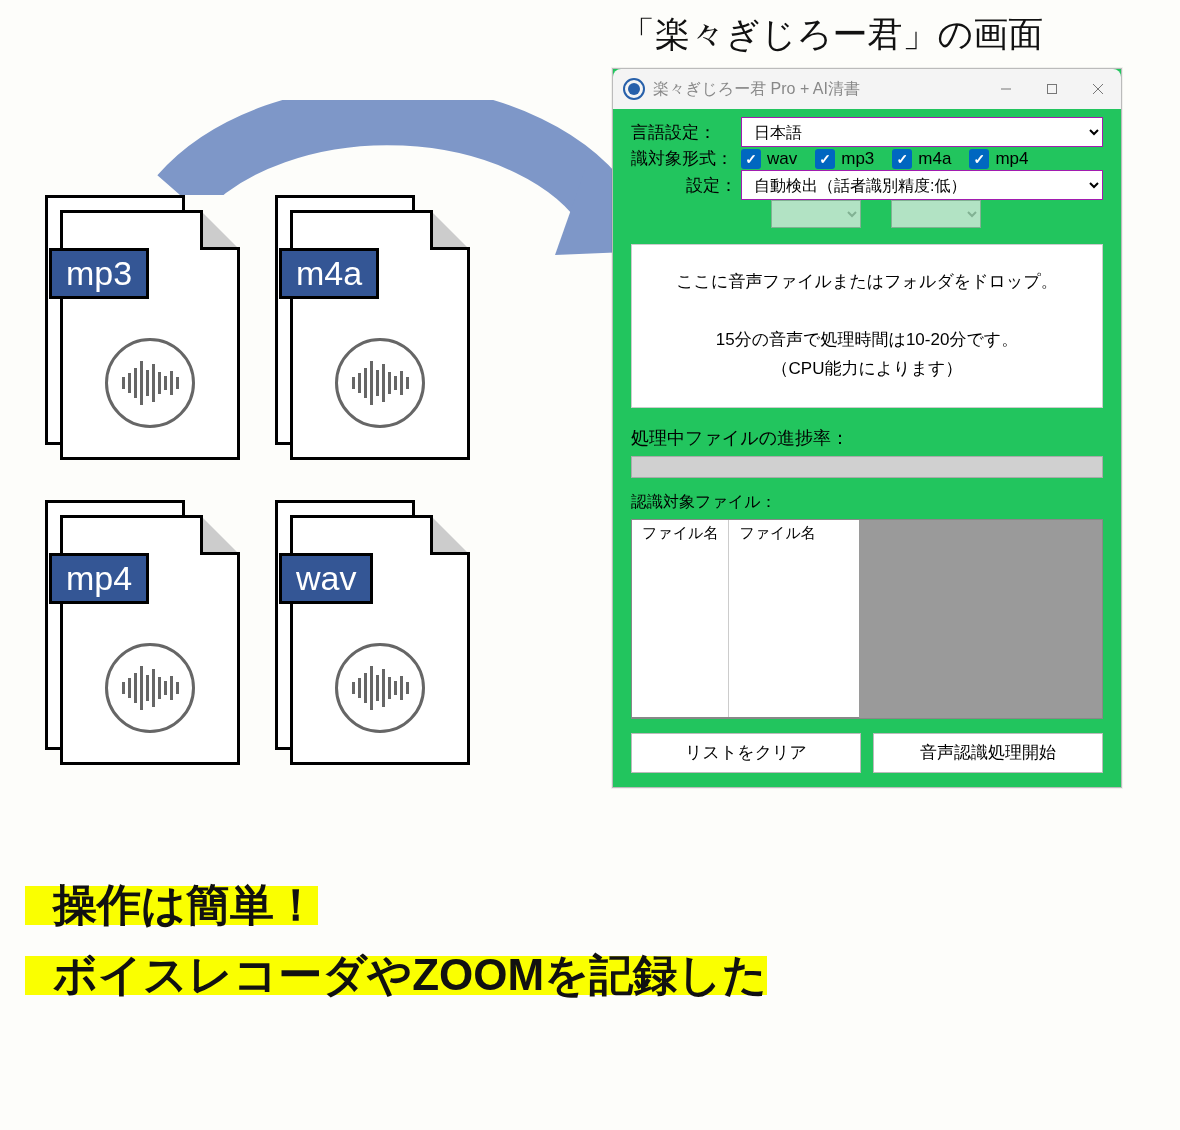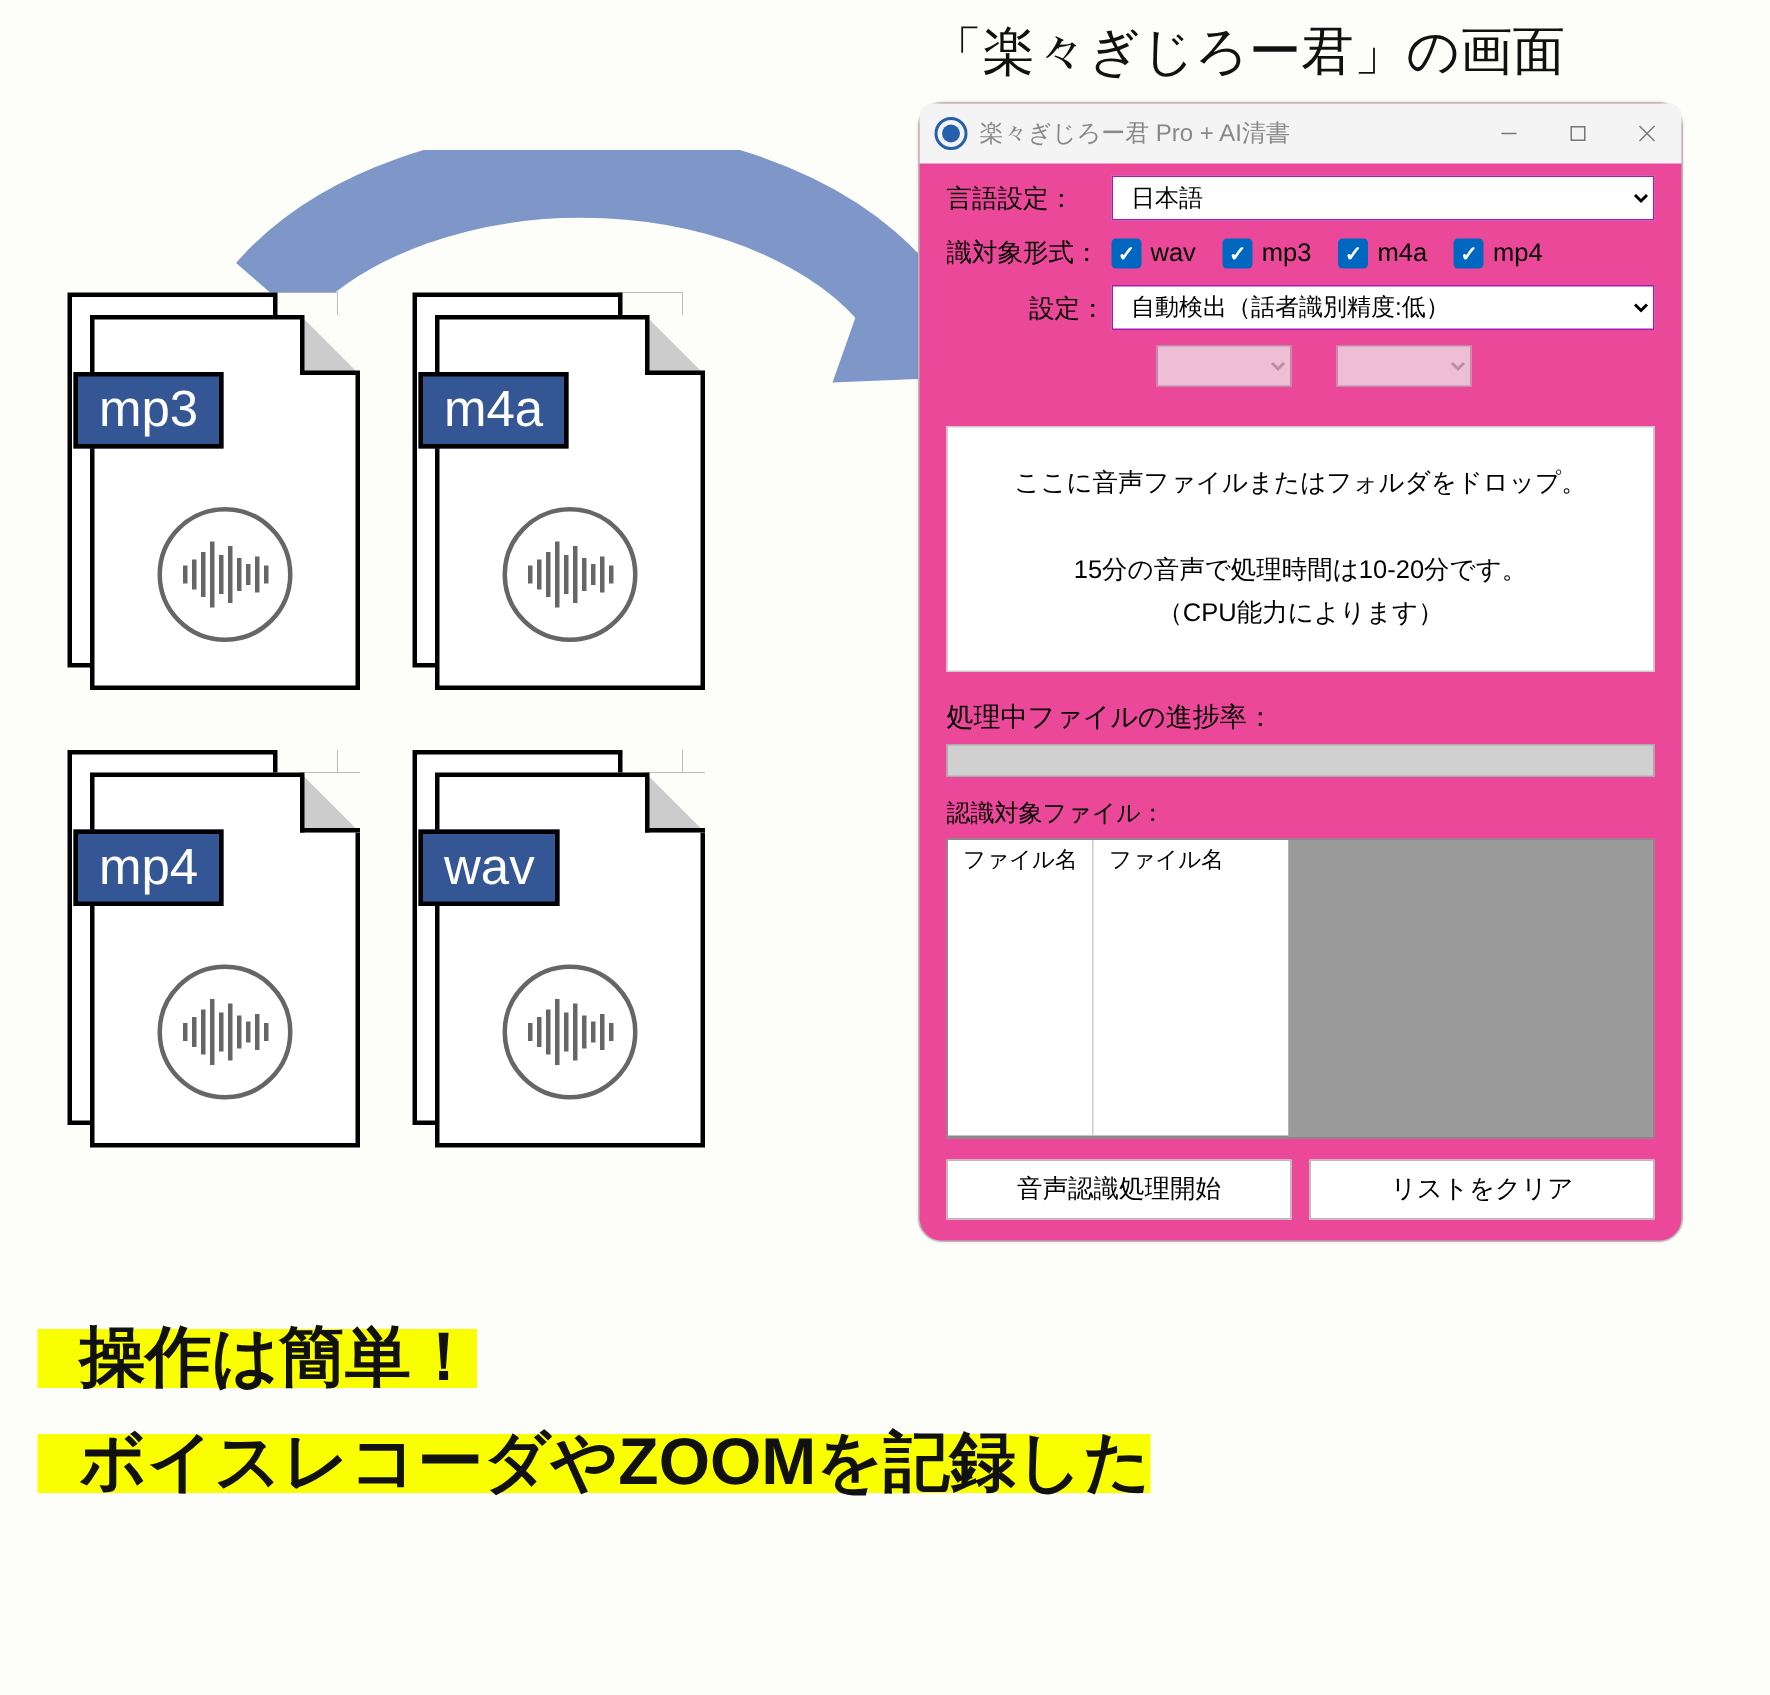--- a/index.html
+++ b/index.html
@@ -75,22 +75,22 @@
 .file-wave span:nth-child(5){height:26px} .file-wave span:nth-child(6){height:38px}
 .file-wave span:nth-child(7){height:22px} .file-wave span:nth-child(8){height:14px}
 .file-wave span:nth-child(9){height:24px} .file-wave span:nth-child(10){height:12px}
 
 
 .arrow-svg { position: absolute; top: 100px; left: 140px; pointer-events: none; }
 
 
 .app-window {
   position: absolute; top: 68px; left: 612px;
-  width: 510px; background: #ec4899;
-  border: 1px solid #bbb; border-radius: 16px;
+  width: 510px; background: #22c55e;
+  border: 1px solid #bbb; border-radius: 0;
   box-shadow: 0 0 0 1px rgba(0,0,0,0.05);
   padding-bottom: 14px;
 }
 .title-bar {
   display: flex; align-items: center; height: 40px;
   padding: 0 0 0 10px; background: #f4f4f4;
   border-radius: 8px 8px 0 0;
 }
 .title-icon {
   width: 22px; height: 22px; border: 2px solid #2760aa;
@@ -98,21 +98,21 @@
   display:flex; align-items:center; justify-content:center;
 }
 .title-icon::before {
   content: ""; width: 12px; height: 12px; background: #2760aa;
   border-radius: 50%;
 }
 .title-text { color: #888; font-size: 16px; flex: 1; }
 .win-btn { width: 46px; height: 40px; display: flex; align-items: center; justify-content: center; color: #777; cursor: pointer; }
 
 .settings { padding: 8px 18px 4px 18px; }
-.srow { display: flex; align-items: center; margin-bottom: 10px; font-size: 17px; }
+.srow { display: flex; align-items: center; font-size: 17px; }
 .srow .lbl { min-width: 110px; }
 .lang-select, .det-select {
   flex: 1; height: 30px; border: 1px solid #a21caf; background: #fff;
   padding: 2px 8px; font-size: 16px; font-family: inherit;
 }
 .chk-group { display: flex; gap: 18px; }
 .chk { display: flex; align-items: center; gap: 6px; cursor: pointer; }
 .chk .box {
   width: 20px; height: 20px; background: #0067c0; border-radius: 3px;
   display: flex; align-items: center; justify-content: center; color: #fff;
@@ -326,21 +326,21 @@
     <div class="file-table">
       <div class="file-thead">
         <div class="c1">ファイル名</div>
         <div class="c2">ファイル名</div>
       </div>
       <div class="file-tbody"></div>
     </div>
   </div>
 
   <div class="btn-row">
+    <button class="btn">リストをクリア</button>
     <button class="btn">音声認識処理開始</button>
-    <button class="btn">リストをクリア</button>
   </div>
 </div>
 
 <div class="promo">
   <span class="hl">操作は簡単！</span><br>
   <span class="hl">ボイスレコーダやZOOMを記録した</span><br>
 </div>
 
 </body></html>

